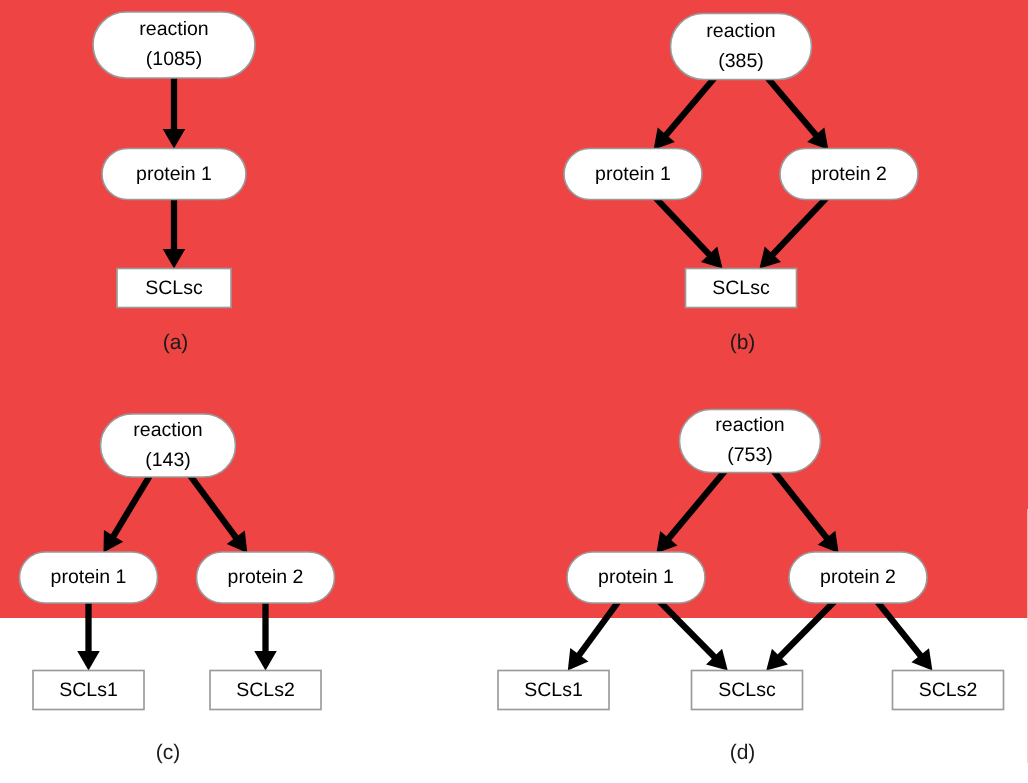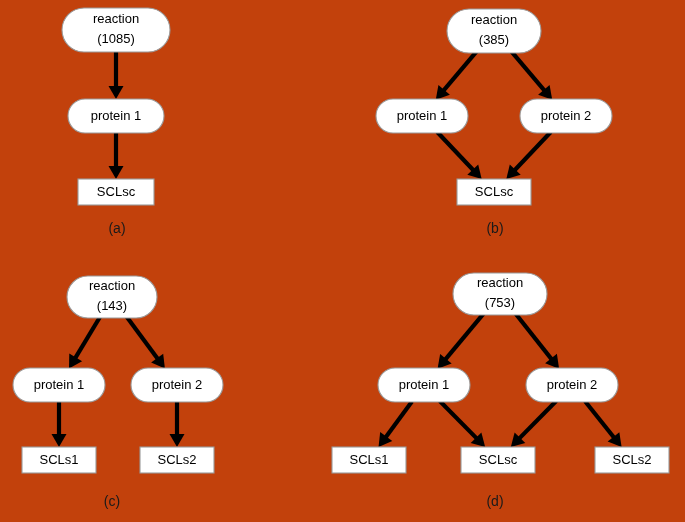--- a/index.html
+++ b/index.html
@@ -9,22 +9,22 @@
   }
   body {
     width: 685px;
     height: 522px;
     font-family: "Liberation Sans", sans-serif;
     overflow: hidden;
   }
   #figure {
     position: relative;
     width: 685px;
-    height: 522px;
-    background: #c2410c;
+    height: 412px;
+    background: #ef4444;
   }
   svg.panel-canvas {
     position: absolute;
     left: 0;
     top: 0;
     width: 685px;
     height: 522px;
   }
   .node-shape-ellipse {
     fill: #ffffff;

